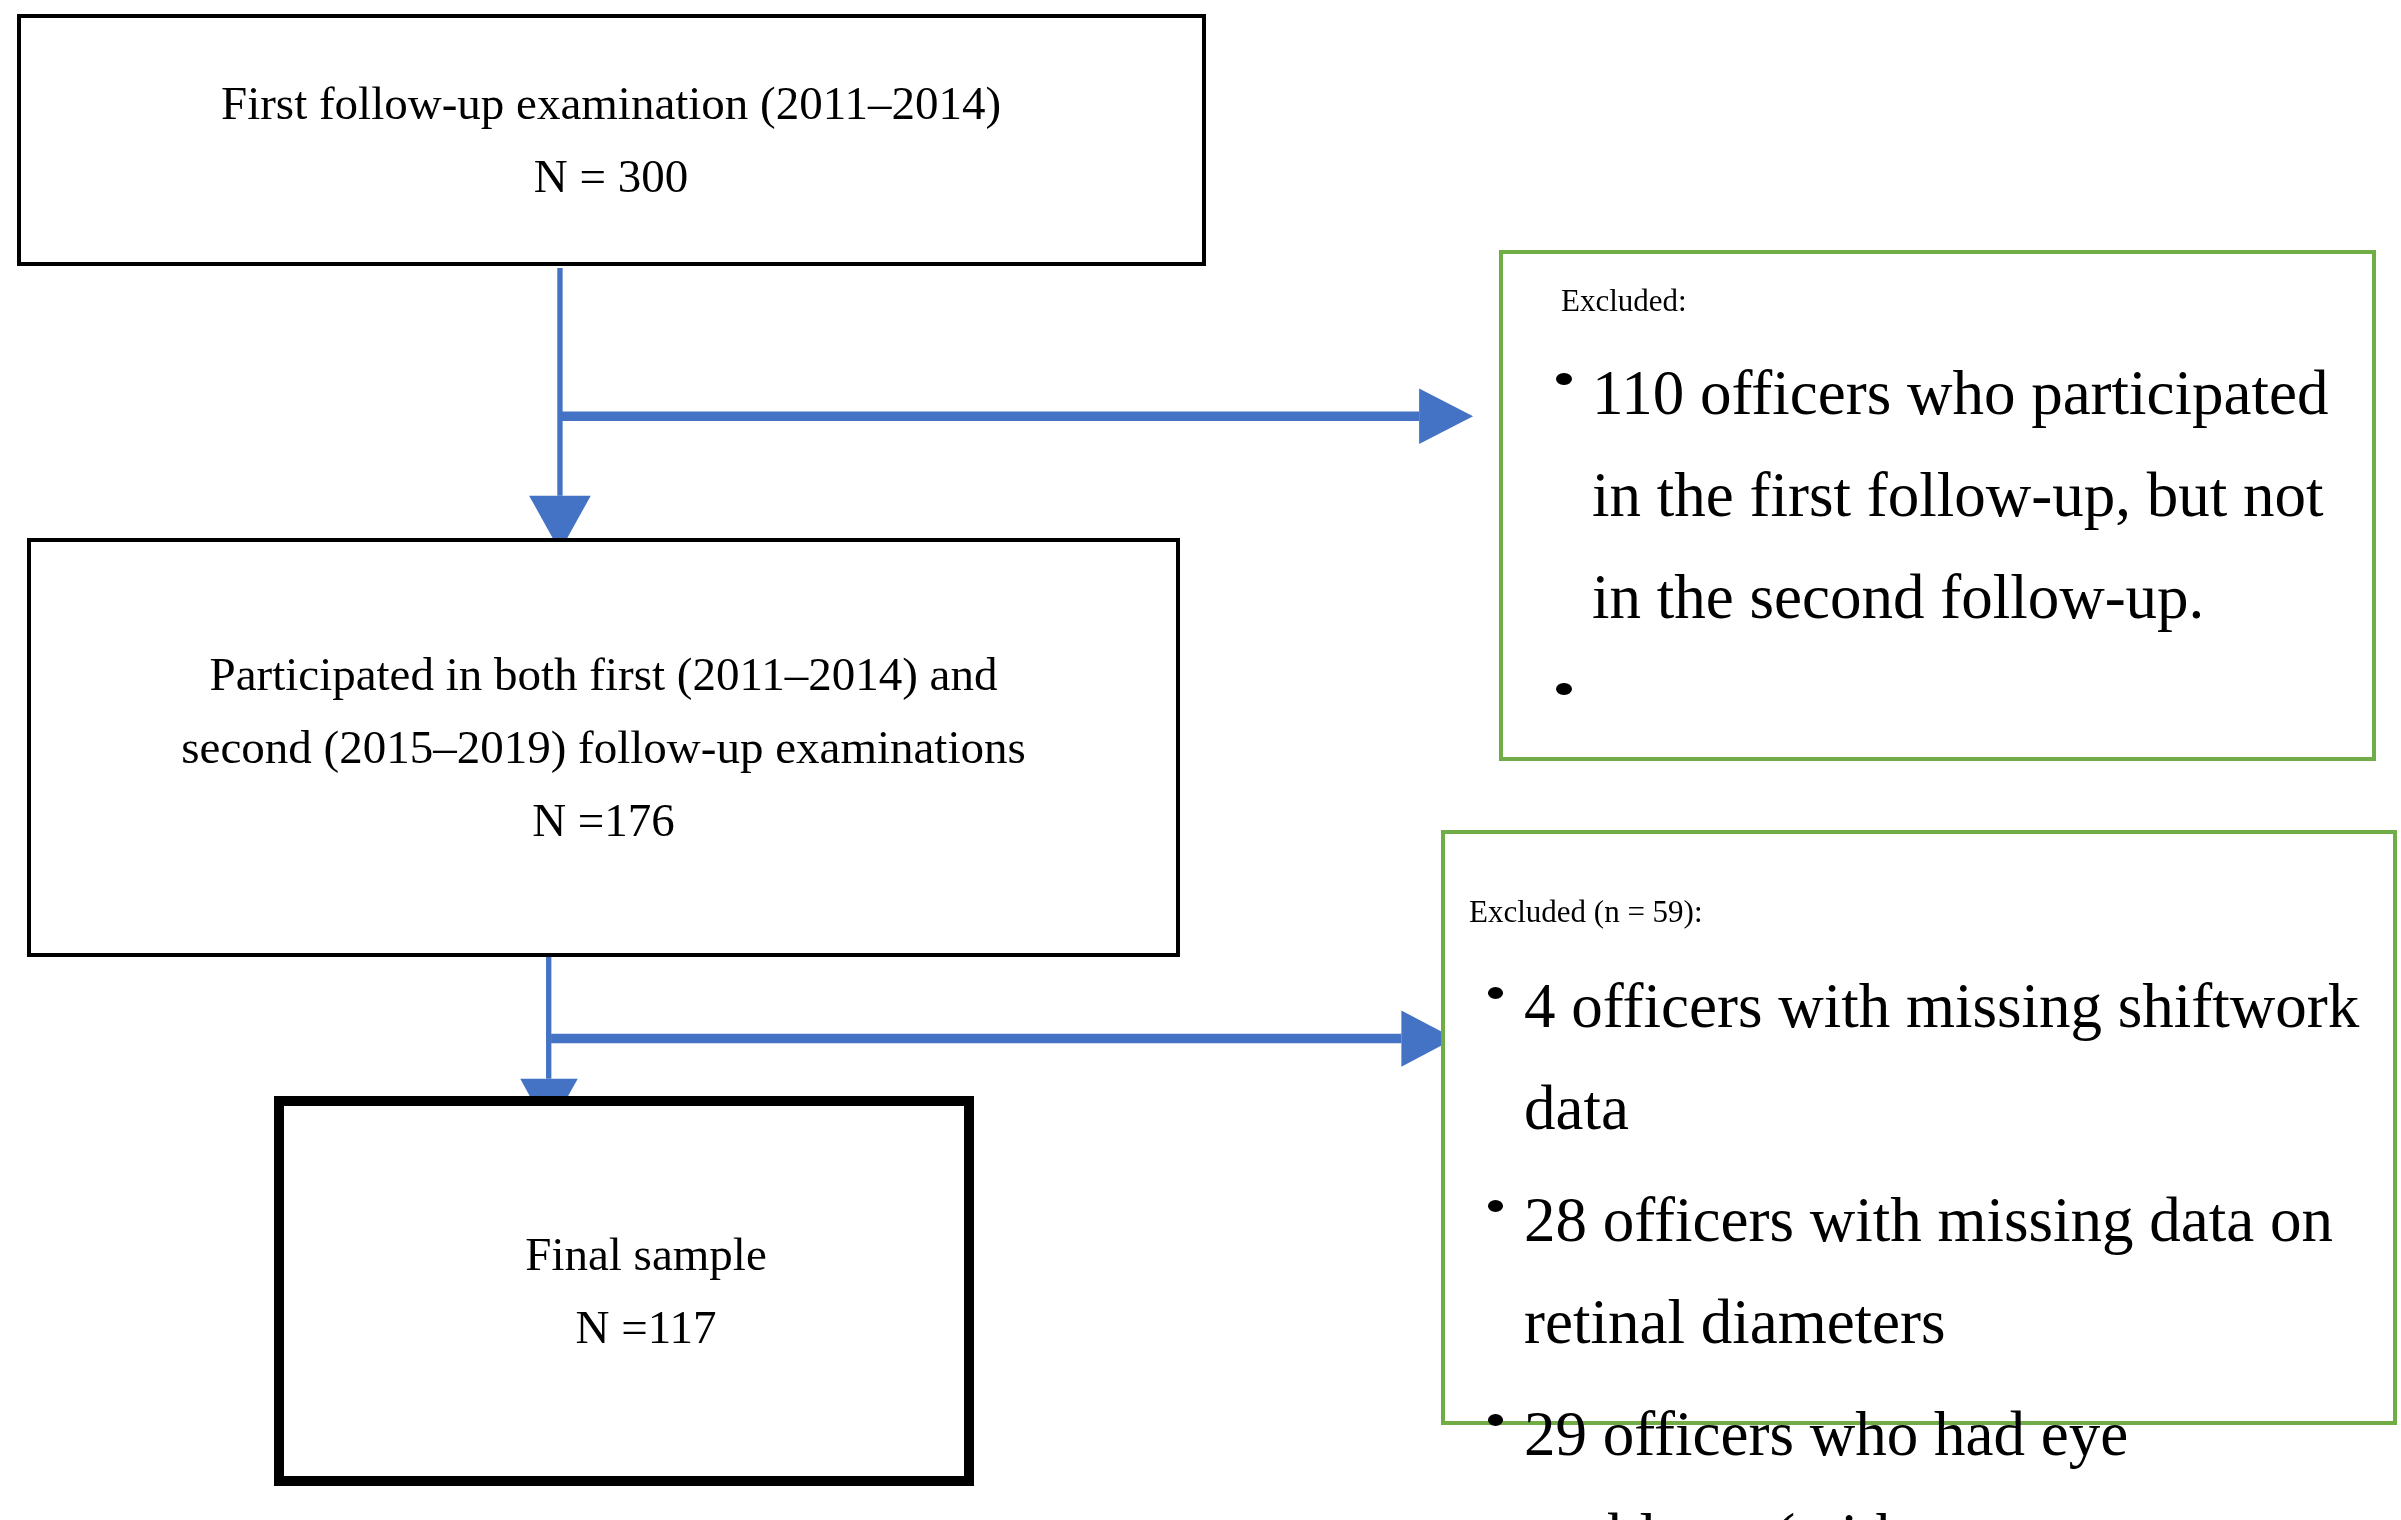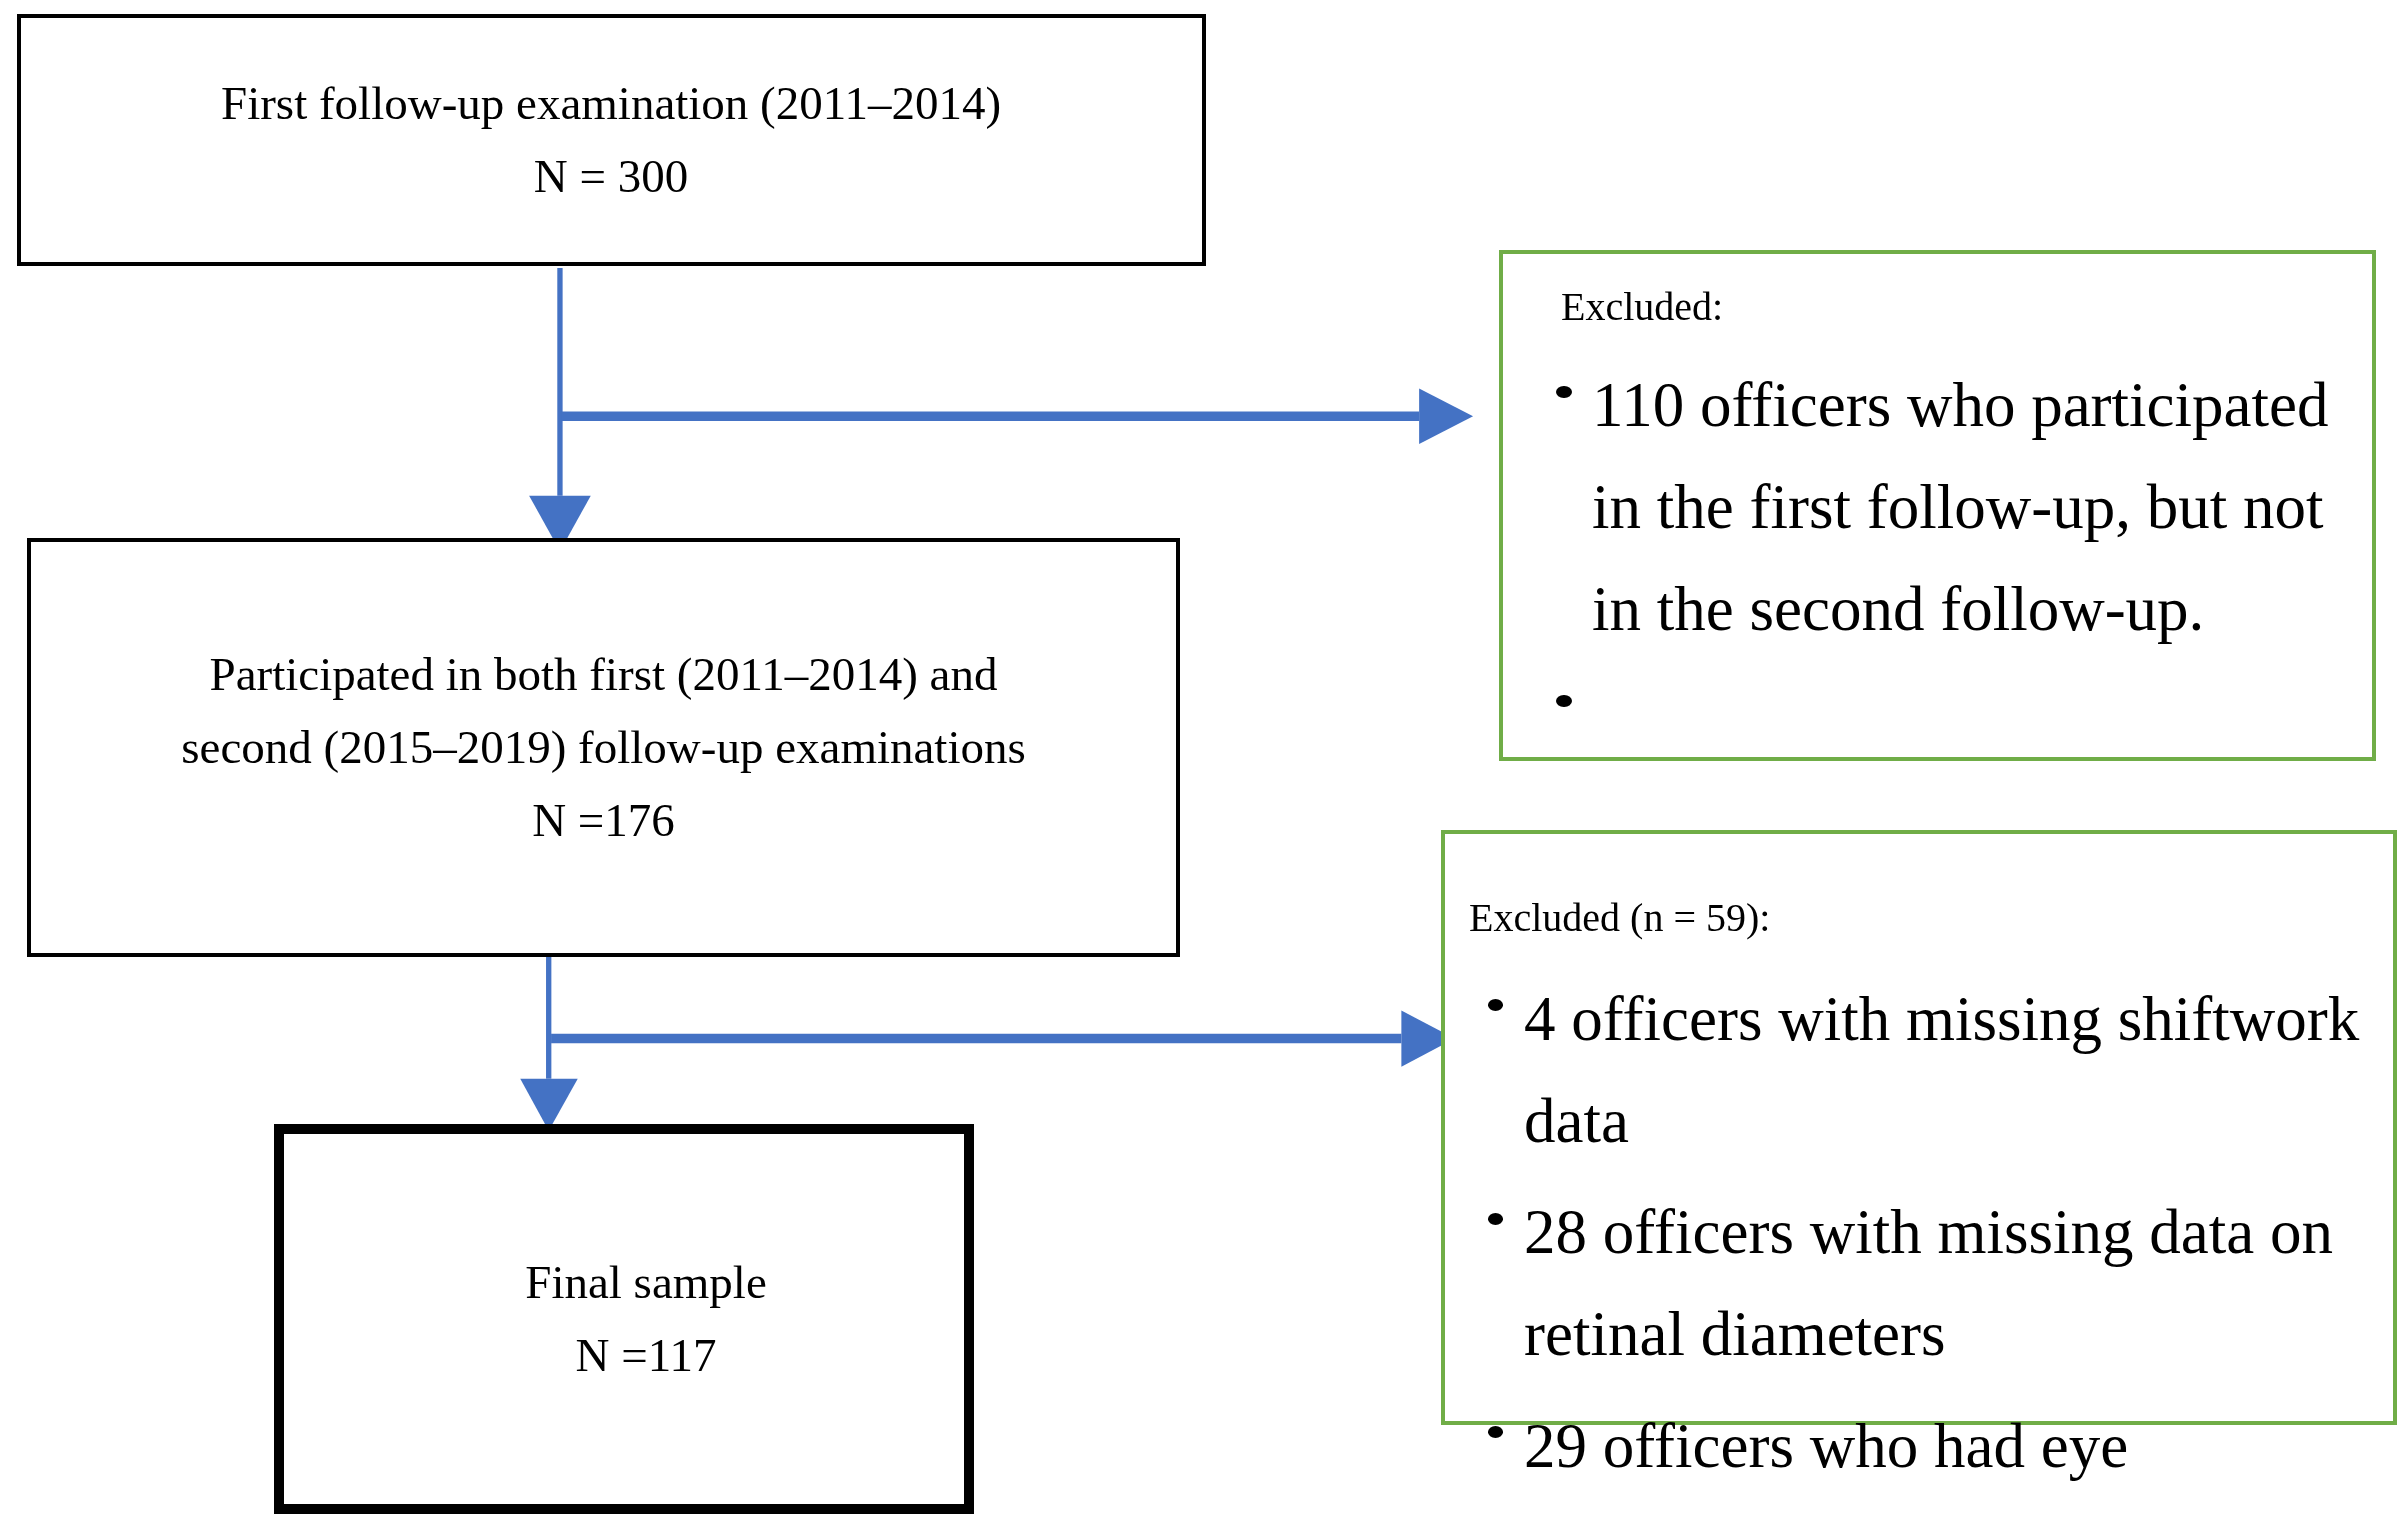--- a/index.html
+++ b/index.html
@@ -7,31 +7,31 @@
        font-family:"Liberation Serif","DejaVu Serif",serif;color:#000;}
   .stage{position:absolute;left:0;top:0;width:2401px;height:1521px;border-radius:7px;}
 
   .node{position:absolute;background:#fff;box-sizing:border-box;
         display:flex;align-items:center;justify-content:center;}
   .node .txt{text-align:center;line-height:1.55;}
 
   
   #box-first   {left:16.6px;  top:14.2px;   width:1189px; height:252px; border:4.7px solid #000;}
   #box-both    {left:27px;  top:538px;  width:1153px; height:419px; border:4.7px solid #000;}
-  #box-final   {left:274px; top:1124px; width:700px; height:390px; border:10.7px solid #000;padding-left:44px;}
+  #box-final   {left:274px; top:1096px; width:700px; height:390px; border:10.7px solid #000;padding-left:44px;}
 
   
   #box-excl-1  {left:1499px; top:250px;  width:877px; height:511px;  border:4.7px solid #70AD47;
                 display:block; padding:26px 31px 18px 32px;}
   #box-excl-2  {left:1441px; top:830px; width:956px; height:595px; border:4.7px solid #70AD47;
                 display:block; padding:57px 27px 18px 24px;}
 
   .f-80{font-size:47px;}
 
-  .excl-head{font-size:40px;line-height:1.35;margin:0 0 20px 26px;}
+  .excl-head{font-size:31px;line-height:1.35;margin:0 0 20px 26px;}
   #box-excl-2 .excl-head{margin-left:0;margin-bottom:22.5px;}
 
   ul.excl-list{list-style:none;margin:0;padding:0;}
   ul.excl-list > li{position:relative;font-size:63px;line-height:1.62;
                     padding-left:57px;margin:0 0 3.6px 0;}
   ul.excl-list > li .bullet{position:absolute;left:21.3px;top:0.50em;
                     width:15.4px;height:12px;border-radius:50%;background:#000;}
   #box-excl-2 ul.excl-list > li{padding-left:55px;margin-bottom:9.5px;}
   #box-excl-2 ul.excl-list > li .bullet{left:19px;}
 

